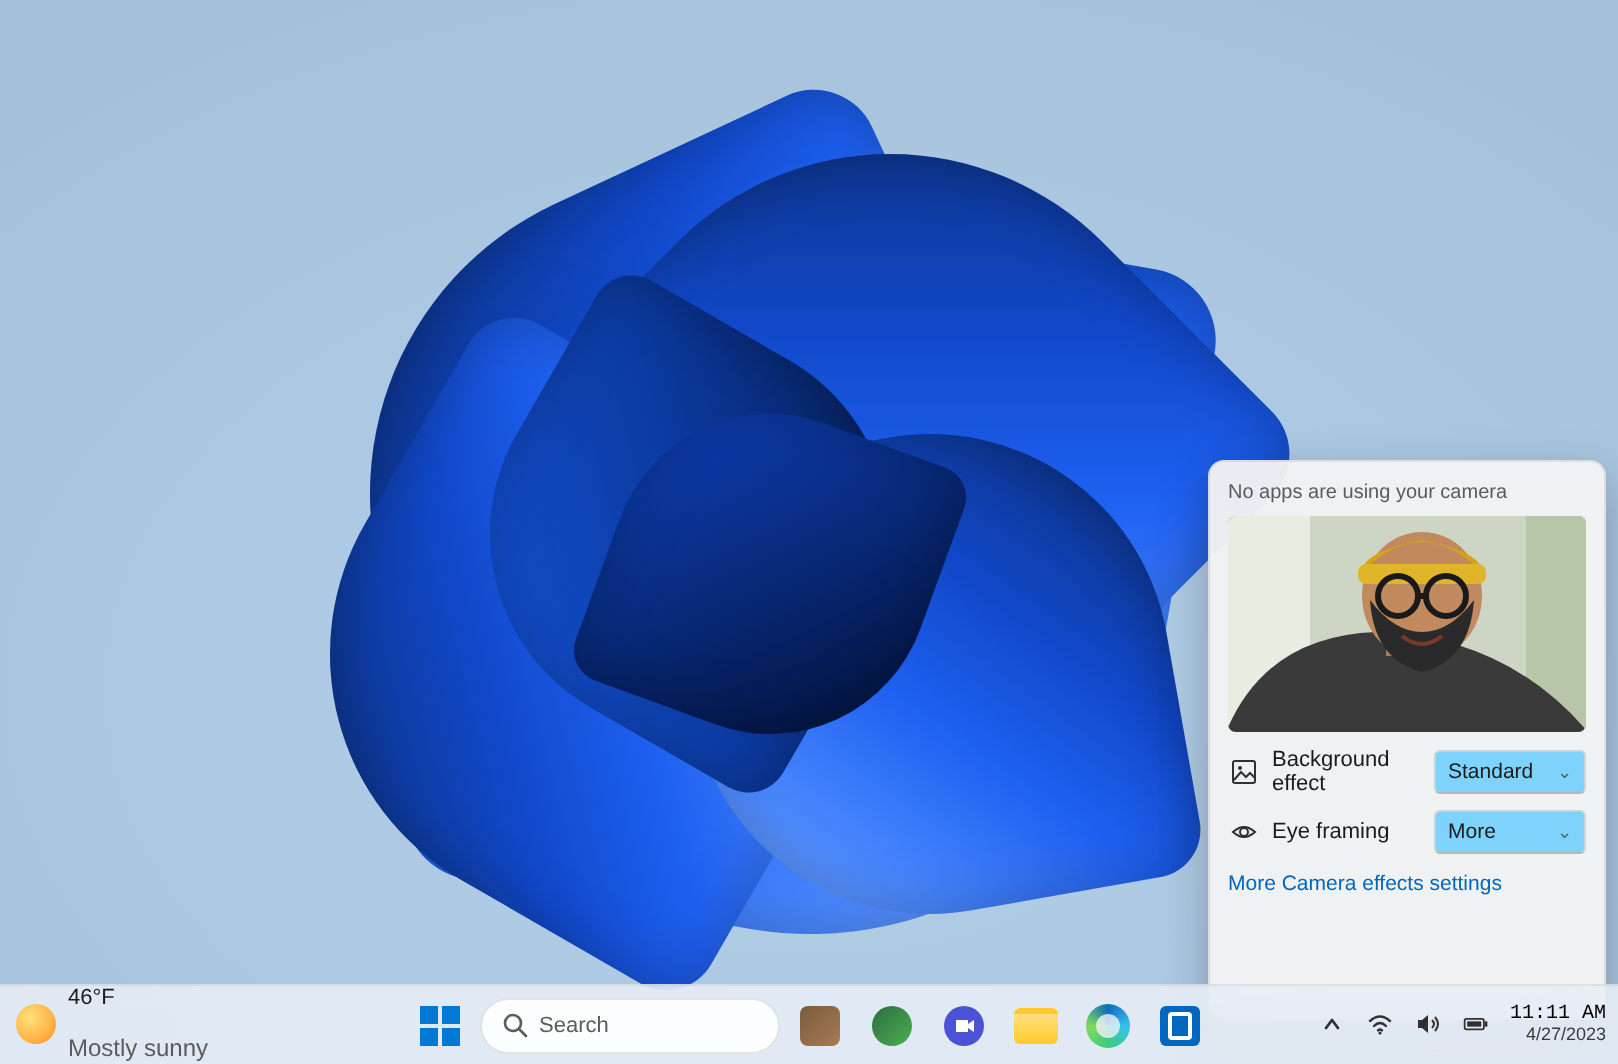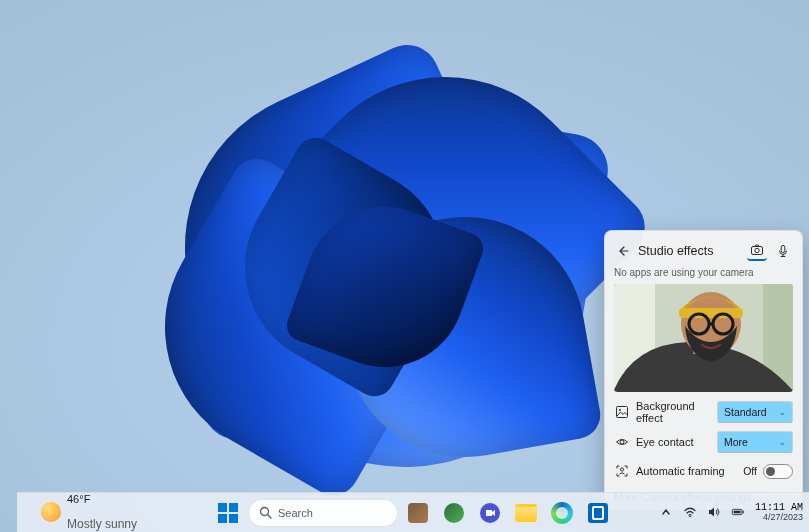--- a/index.html
+++ b/index.html
@@ -160,28 +160,27 @@
   .more-link {
     color: #0067c0;
     font-size: 10.5px;
     cursor: pointer;
     margin-top: 2px;
     display: inline-block;
   }
   
   .taskbar {
     position: absolute;
-    left: 17px; right: 0; bottom: 0;
+    left: 0; right: 0; bottom: 0;
     height: 40px;
     background: rgba(235,240,248,0.82);
     backdrop-filter: blur(20px);
     border-top: 1px solid rgba(0,0,0,0.06);
     display: flex;
     align-items: center;
-    padding-left: 16px;
   }
   .weather {
     display: flex;
     align-items: center;
     gap: 6px;
     padding-left: 8px;
     cursor: pointer;
     width: 120px;
   }
   .weather-icon {
@@ -261,41 +260,20 @@
     <div class="petal" style="width:320px;height:320px;left:60px;top:40px;transform:rotate(-25deg);"></div>
     <div class="petal" style="width:300px;height:300px;left:170px;top:30px;transform:rotate(45deg);"></div>
     <div class="petal" style="width:260px;height:260px;left:40px;top:150px;transform:rotate(-60deg);"></div>
     <div class="petal" style="width:240px;height:240px;left:220px;top:170px;transform:rotate(80deg);"></div>
     <div class="petal" style="width:200px;height:200px;left:120px;top:120px;transform:rotate(120deg);background:linear-gradient(135deg,#041a4a,#0b3aa0,#1656e0);"></div>
     <div class="petal" style="width:160px;height:160px;left:180px;top:160px;transform:rotate(200deg);background:linear-gradient(135deg,#020f33,#082978,#0f44c4);"></div>
   </div>
 
 
   <div class="flyout">
-    <div class="flyout-header">
-      <div class="back-btn">
-        <svg width="12" height="12" viewBox="0 0 12 12">
-            <path d="M7 2 L3 6 L7 10 M3 6 H11" stroke="#303030" stroke-width="1.2" fill="none" stroke-linecap="round" stroke-linejoin="round"></path>
-          </svg>
-      </div>
-      <div class="flyout-title">Studio effects</div>
-      <div class="header-icon active">
-        <svg width="14" height="14" viewBox="0 0 14 14">
-            <rect x="1.5" y="3.5" width="11" height="8" rx="1.5" stroke="#303030" fill="none" stroke-width="1"></rect>
-            <circle cx="7" cy="7.5" r="2.2" stroke="#303030" fill="none" stroke-width="1"></circle>
-            <path d="M5 3.5 L5.8 2 H8.2 L9 3.5" stroke="#303030" fill="none" stroke-width="1"></path>
-          </svg>
-      </div>
-      <div class="header-icon">
-        <svg width="14" height="14" viewBox="0 0 14 14">
-            <rect x="5.2" y="1.5" width="3.6" height="7" rx="1.8" stroke="#303030" fill="none" stroke-width="1"></rect>
-            <path d="M3.5 7 A3.5 3.5 0 0 0 10.5 7 M7 10.5 V12.5 M5 12.5 H9" stroke="#303030" fill="none" stroke-width="1" stroke-linecap="round"></path>
-          </svg>
-      </div>
-    </div>
 
     <div class="status-msg">No apps are using your camera</div>
 
     <div class="preview">
       <svg viewBox="0 0 181 108" preserveAspectRatio="xMidYMid slice">
         <rect width="181" height="108" fill="#cdd6c4"></rect>
         <rect x="0" y="0" width="42" height="108" fill="#e8ede2"></rect>
         <rect x="150" y="0" width="31" height="108" fill="#b7c6a8"></rect>
 
         <path d="M0 108 Q20 60 75 58 Q140 60 181 108 Z" fill="#3a3a3a"></path>
@@ -334,44 +312,28 @@
     </div>
 
     
     <div class="setting-row">
       <div class="setting-icon">
         <svg width="14" height="14" viewBox="0 0 14 14">
             <path d="M1.5 7 Q7 2 12.5 7 Q7 12 1.5 7 Z" stroke="#303030" fill="none"></path>
             <circle cx="7" cy="7" r="2" stroke="#303030" fill="none"></circle>
           </svg>
       </div>
-      <div class="setting-label">Eye contact</div>
+      <div class="setting-label">Eye framing</div>
       <div class="dropdown">
         <span>More</span>
         <span class="chev">⌄</span>
       </div>
     </div>
 
     
-    <div class="setting-row">
-      <div class="setting-icon">
-        <svg width="14" height="14" viewBox="0 0 14 14">
-            <path d="M2 4 V2 H4 M10 2 H12 V4 M12 10 V12 H10 M4 12 H2 V10" stroke="#303030" fill="none" stroke-width="1" stroke-linecap="round"></path>
-            <circle cx="7" cy="5.5" r="1.6" stroke="#303030" fill="none"></circle>
-            <path d="M4.5 10 Q7 7.5 9.5 10" stroke="#303030" fill="none"></path>
-          </svg>
-      </div>
-      <div class="setting-label">Automatic framing</div>
-      <div class="toggle-wrap">
-        <span class="toggle-state">Off</span>
-        <div class="toggle">
-          <div class="toggle-knob"></div>
-        </div>
-      </div>
-    </div>
 
     <a class="more-link">More Camera effects settings</a>
   </div>
 
   <div class="taskbar">
     <div class="weather">
       <div class="weather-icon"></div>
       <div class="weather-text">
         <div class="weather-temp">46°F</div>
         <div class="weather-cond">Mostly sunny</div>

